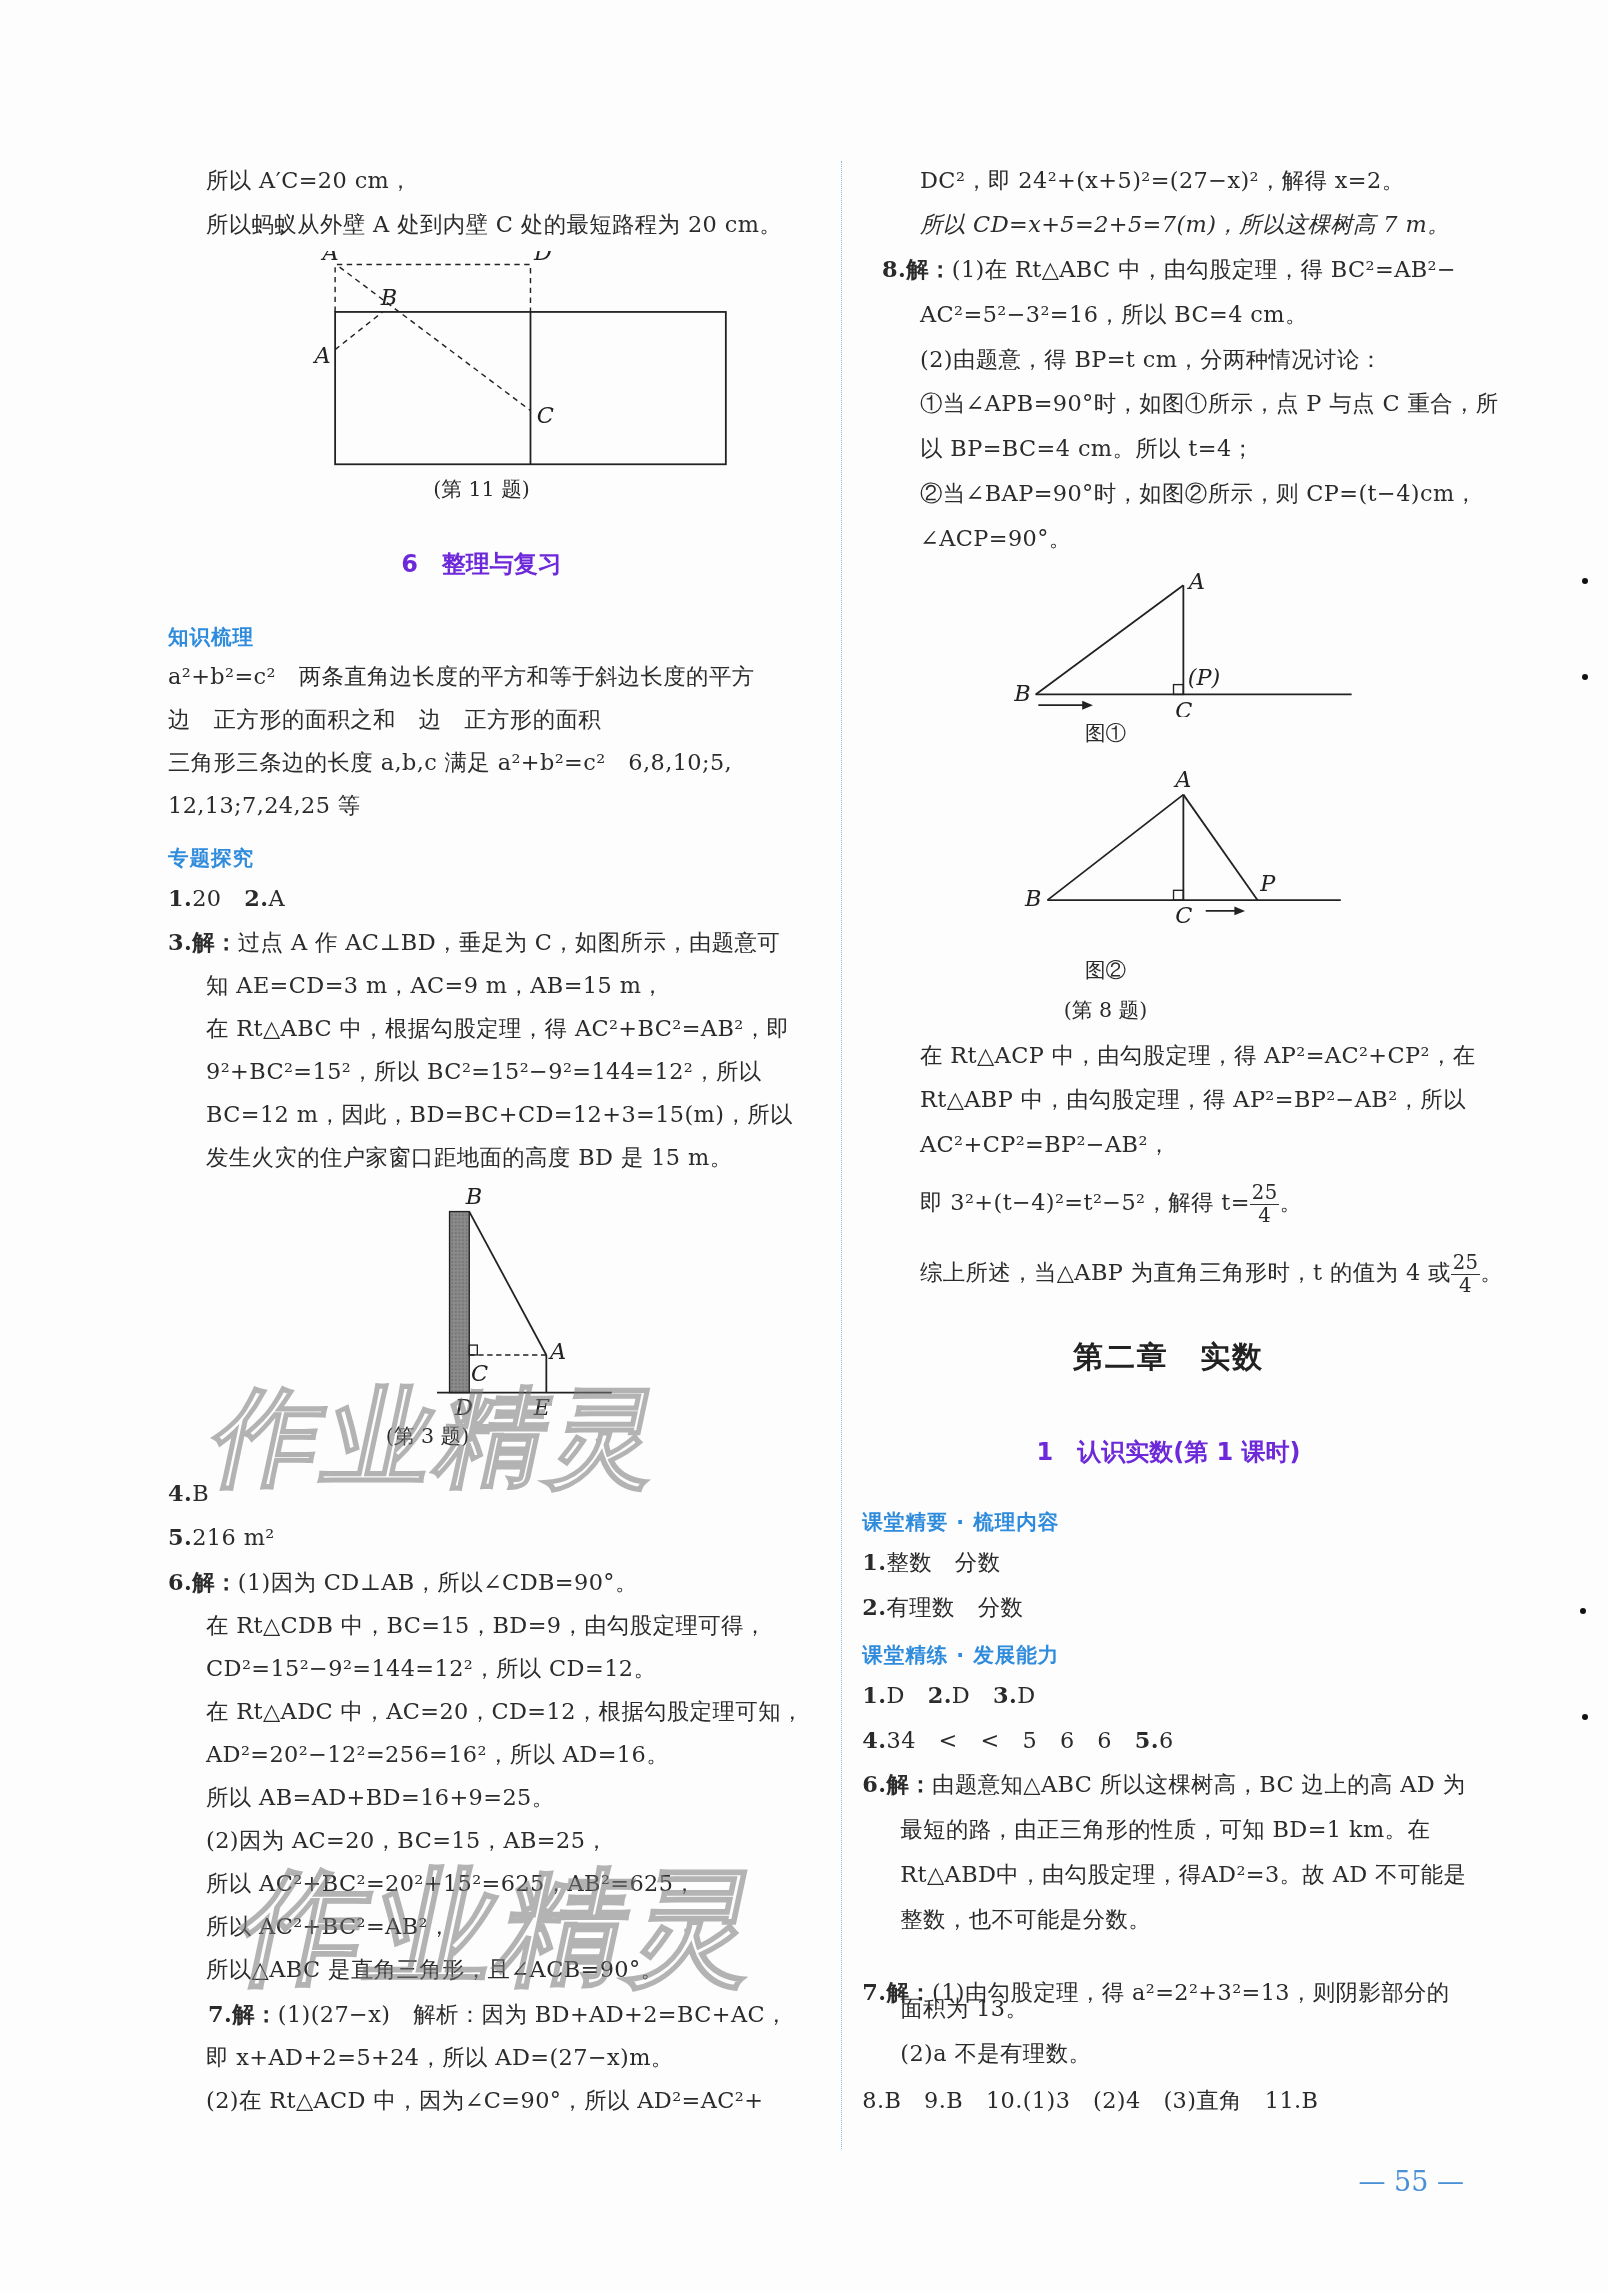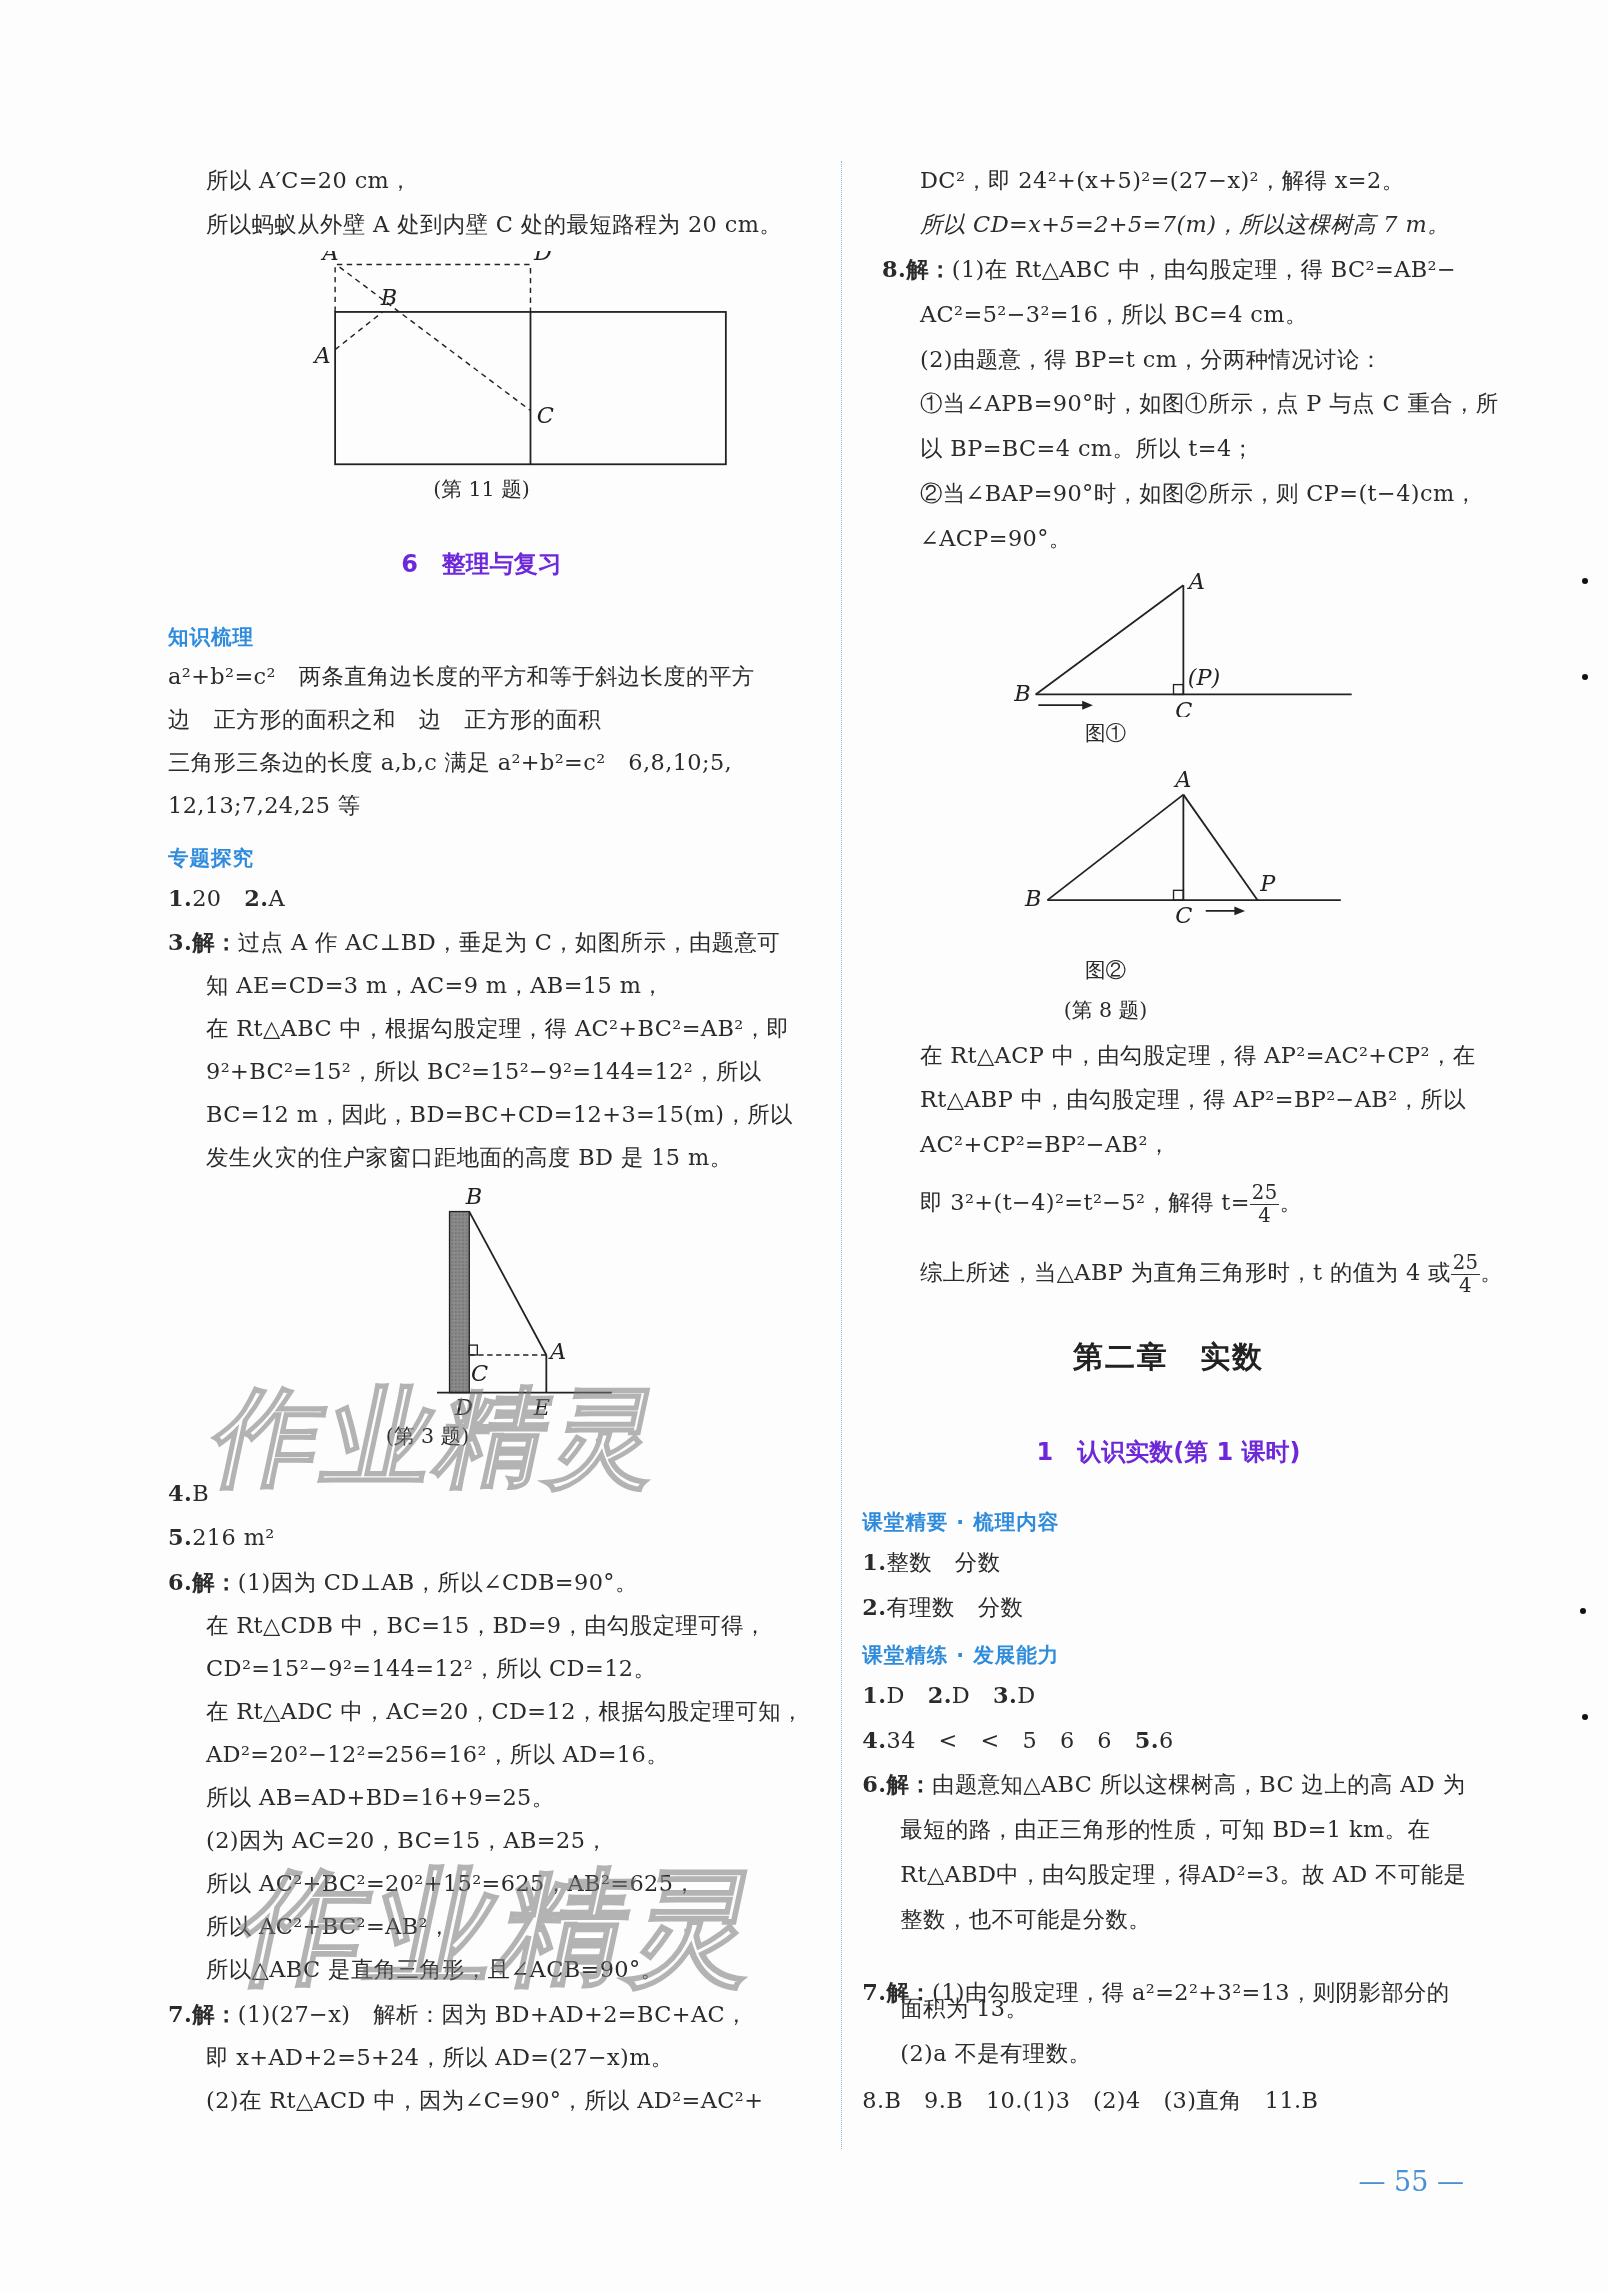--- a/index.html
+++ b/index.html
@@ -127,21 +127,21 @@
   <div class="line indent" style="top:1612px;">在 Rt△CDB 中，BC=15，BD=9，由勾股定理可得，</div>
   <div class="line indent" style="top:1655px;">CD²=15²−9²=144=12²，所以 CD=12。</div>
   <div class="line indent" style="top:1698px;">在 Rt△ADC 中，AC=20，CD=12，根据勾股定理可知，</div>
   <div class="line indent" style="top:1741px;">AD²=20²−12²=256=16²，所以 AD=16。</div>
   <div class="line indent" style="top:1784px;">所以 AB=AD+BD=16+9=25。</div>
   <div class="line indent" style="top:1827px;">(2)因为 AC=20，BC=15，AB=25，</div>
   <div class="line indent" style="top:1870px;">所以 AC²+BC²=20²+15²=625，AB²=625，</div>
   <div class="line indent" style="top:1913px;">所以 AC²+BC²=AB²，</div>
   <div class="line indent" style="top:1956px;">所以△ABC 是直角三角形，且∠ACB=90°。</div>
 
-  <div class="line" style="top:2001px;">
+  <div class="line" style="top:2001px;margin-left:40px;">
     <span class="num">7.</span><span class="num">解：</span><span>(1)(27−x)　解析：因为 BD+AD+2=BC+AC，</span>
   </div>
   <div class="line indent" style="top:2044px;">即 x+AD+2=5+24，所以 AD=(27−x)m。</div>
   <div class="line indent" style="top:2087px;">(2)在 Rt△ACD 中，因为∠C=90°，所以 AD²=AC²+</div>
 </div>
 
 <div class="watermark" style="left:215px; top:1366px; font-size:107px;">作业精灵</div>
 <div class="watermark" style="left:242px; top:1845px; font-size:125px;">作业精灵</div>
 
 <div class="col col-right">

